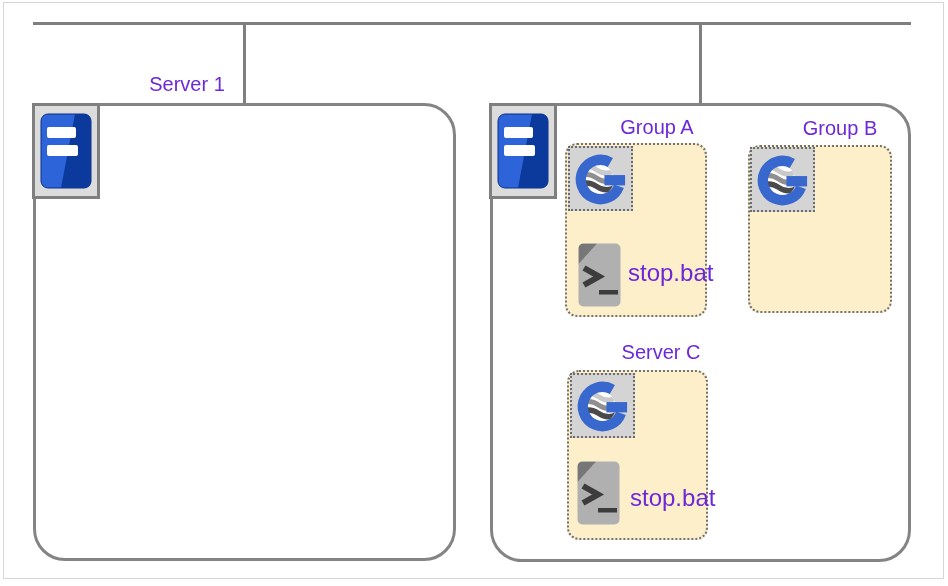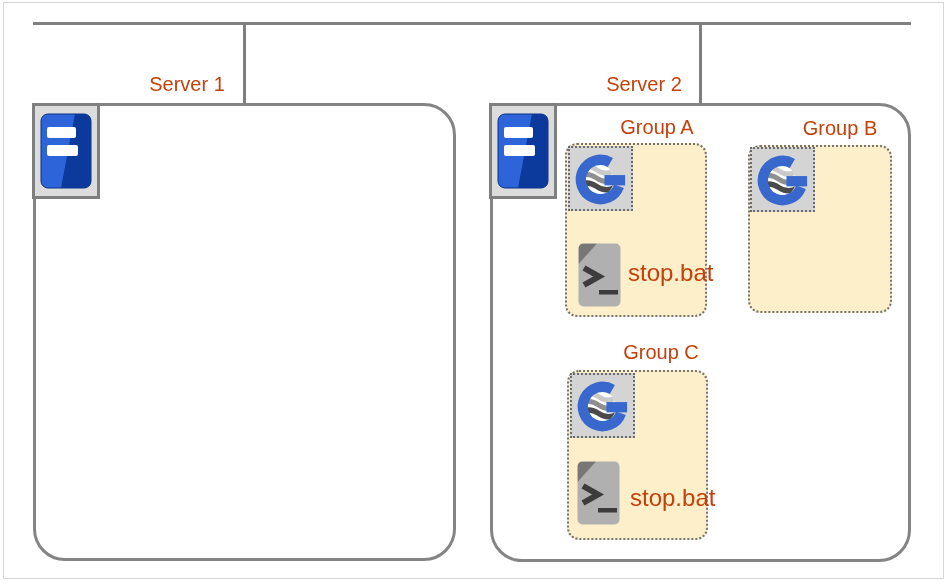--- a/index.html
+++ b/index.html
@@ -1,18 +1,18 @@
 <!DOCTYPE html>
 <html><head>
 <meta charset="utf-8">
 <style>
   html,body { margin:0; padding:0; background:#fff; }
   .canvas {
     position:relative; width:948px; height:586px; background:#ffffff;
-    font-family:"Liberation Sans", sans-serif; color:#c2410c; overflow:hidden;
+    font-family:"Liberation Sans", sans-serif; color:#6d28d9; overflow:hidden;
   }
   .frame {
     position:absolute; left:3px; top:2px; width:941px; height:577px;
     border:1px solid #d6d6d6; box-sizing:border-box;
   }
   .line { position:absolute; background:#7f7f7f; }
   .trunk   { left:33px;  top:22px; width:878px; height:3px; }
   .vline1  { left:243px; top:22px; width:3px;  height:83px; }
   .vline2  { left:699px; top:22px; width:3px;  height:83px; }
 
@@ -71,21 +71,20 @@
 
 <div class="canvas">
 
   <div class="frame"></div>
 
   <div class="line trunk"></div>
   <div class="line vline1"></div>
   <div class="line vline2"></div>
 
   <div class="lbl lblS1">Server 1</div>
-  <div class="lbl lblS2">Server 2</div>
 
   <div class="server-box s1"></div>
   <div class="server-box s2"></div>
 
   <div class="srv-icon si1">
     <svg width="62" height="90" viewBox="0 0 62 90">
       <defs>
           <clipPath id="twr1">
             <rect x="6" y="8" width="50" height="74" rx="7"></rect>
           </clipPath>
@@ -106,21 +105,21 @@
         </defs>
       <rect x="6" y="8" width="50" height="74" rx="7" fill="#2e64d9" stroke="#0a2f84" stroke-width="1"></rect>
       <polygon points="40,8 56,8 56,82 26,82" fill="#0b3a9c" clip-path="url(#twr2)"></polygon>
       <rect x="12" y="21" width="29" height="11" rx="2" fill="#ffffff"></rect>
       <rect x="12" y="39" width="31" height="11" rx="2" fill="#ffffff"></rect>
     </svg>
   </div>
 
   <div class="lbl lblGA">Group A</div>
   <div class="lbl lblGB">Group B</div>
-  <div class="lbl lblGC">Group C</div>
+  <div class="lbl lblGC">Server C</div>
 
   <div class="group-box ga"></div>
   <div class="group-box gb"></div>
   <div class="group-box gc"></div>
 
   <div class="app-icon aiA">
     <svg width="60" height="60" viewBox="0 0 61 61">
       <defs>
           <clipPath id="sphA">
             <circle cx="27" cy="31.5" r="16.5"></circle>

